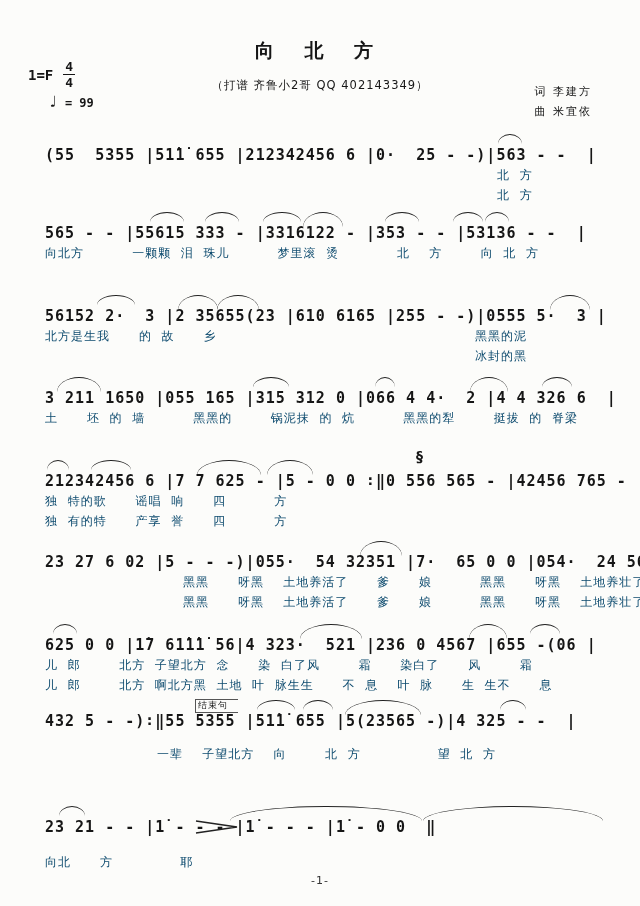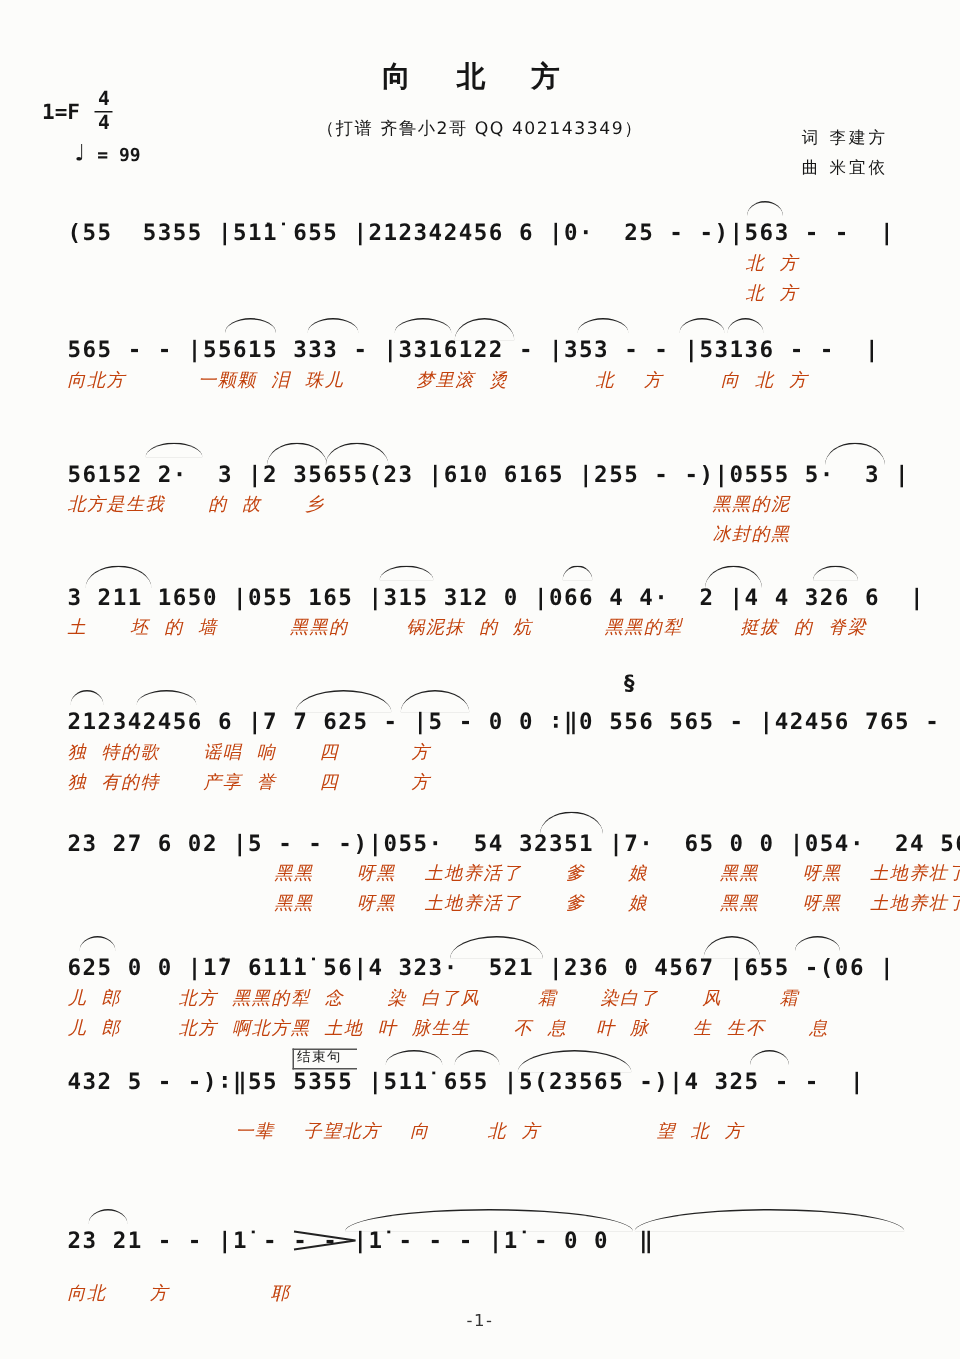--- a/index.html
+++ b/index.html
@@ -44,21 +44,21 @@
     border-radius:50% 50% 0 0 / 100% 100% 0 0;
   }
   .arc.big{height:14px;}
   .notation{
     margin-top:12px; white-space:pre;
     font-family:"DejaVu Sans Mono", monospace;
     font-size:15px; font-weight:bold; letter-spacing:1px; line-height:1.2;
   }
   .lyric-row{
     position:relative; margin-top:3px; white-space:pre;
-    font-size:12px; letter-spacing:1px; line-height:1.45; color:#c2410c;font-style:italic;
+    font-size:12px; letter-spacing:1px; line-height:1.45; color:#0c4a6e;
   }
   .ly-right{position:absolute; left:430px; top:0;}
   .pad-s1{padding-left:452px;}
   .pad-s6{padding-left:138px;}
   .pad-s8{padding-left:112px; margin-top:16px;}
   .pad-s9{margin-top:18px;}
   .segno{
     position:absolute; top:-4px; left:371px;
     font-size:14px; font-weight:bold;
   }
@@ -166,21 +166,21 @@
   </div>
 
   <div class="system" style="top:624px;">
     <div class="arcs">
       <div class="arc" style="left:8px;width:24px;"></div>
       <div class="arc big" style="left:255px;width:62px;"></div>
       <div class="arc big" style="left:424px;width:38px;"></div>
       <div class="arc" style="left:485px;width:30px;"></div>
     </div>
     <div class="notation">625 0 0 |1̇7 61̇1̇1̇ 56|4 323·  521 |236 0 4567 |655 -(06 |</div>
-    <div class="lyric-row">儿  郎        北方  黑黑的犁  念      染  白了风        霜      染白了      风        霜</div>
+    <div class="lyric-row">儿  郎        北方  子望北方  念      染  白了风        霜      染白了      风        霜</div>
     <div class="lyric-row">儿  郎        北方  啊北方黑  土地  叶  脉生生      不  息    叶  脉      生  生不      息</div>
   </div>
 
   <div class="system" style="top:700px;">
     <span class="ending-label">结束句</span>
     <div class="arcs">
       <div class="arc" style="left:212px;width:38px;"></div>
       <div class="arc" style="left:258px;width:30px;"></div>
       <div class="arc big" style="left:300px;width:76px;"></div>
       <div class="arc" style="left:455px;width:26px;"></div>

